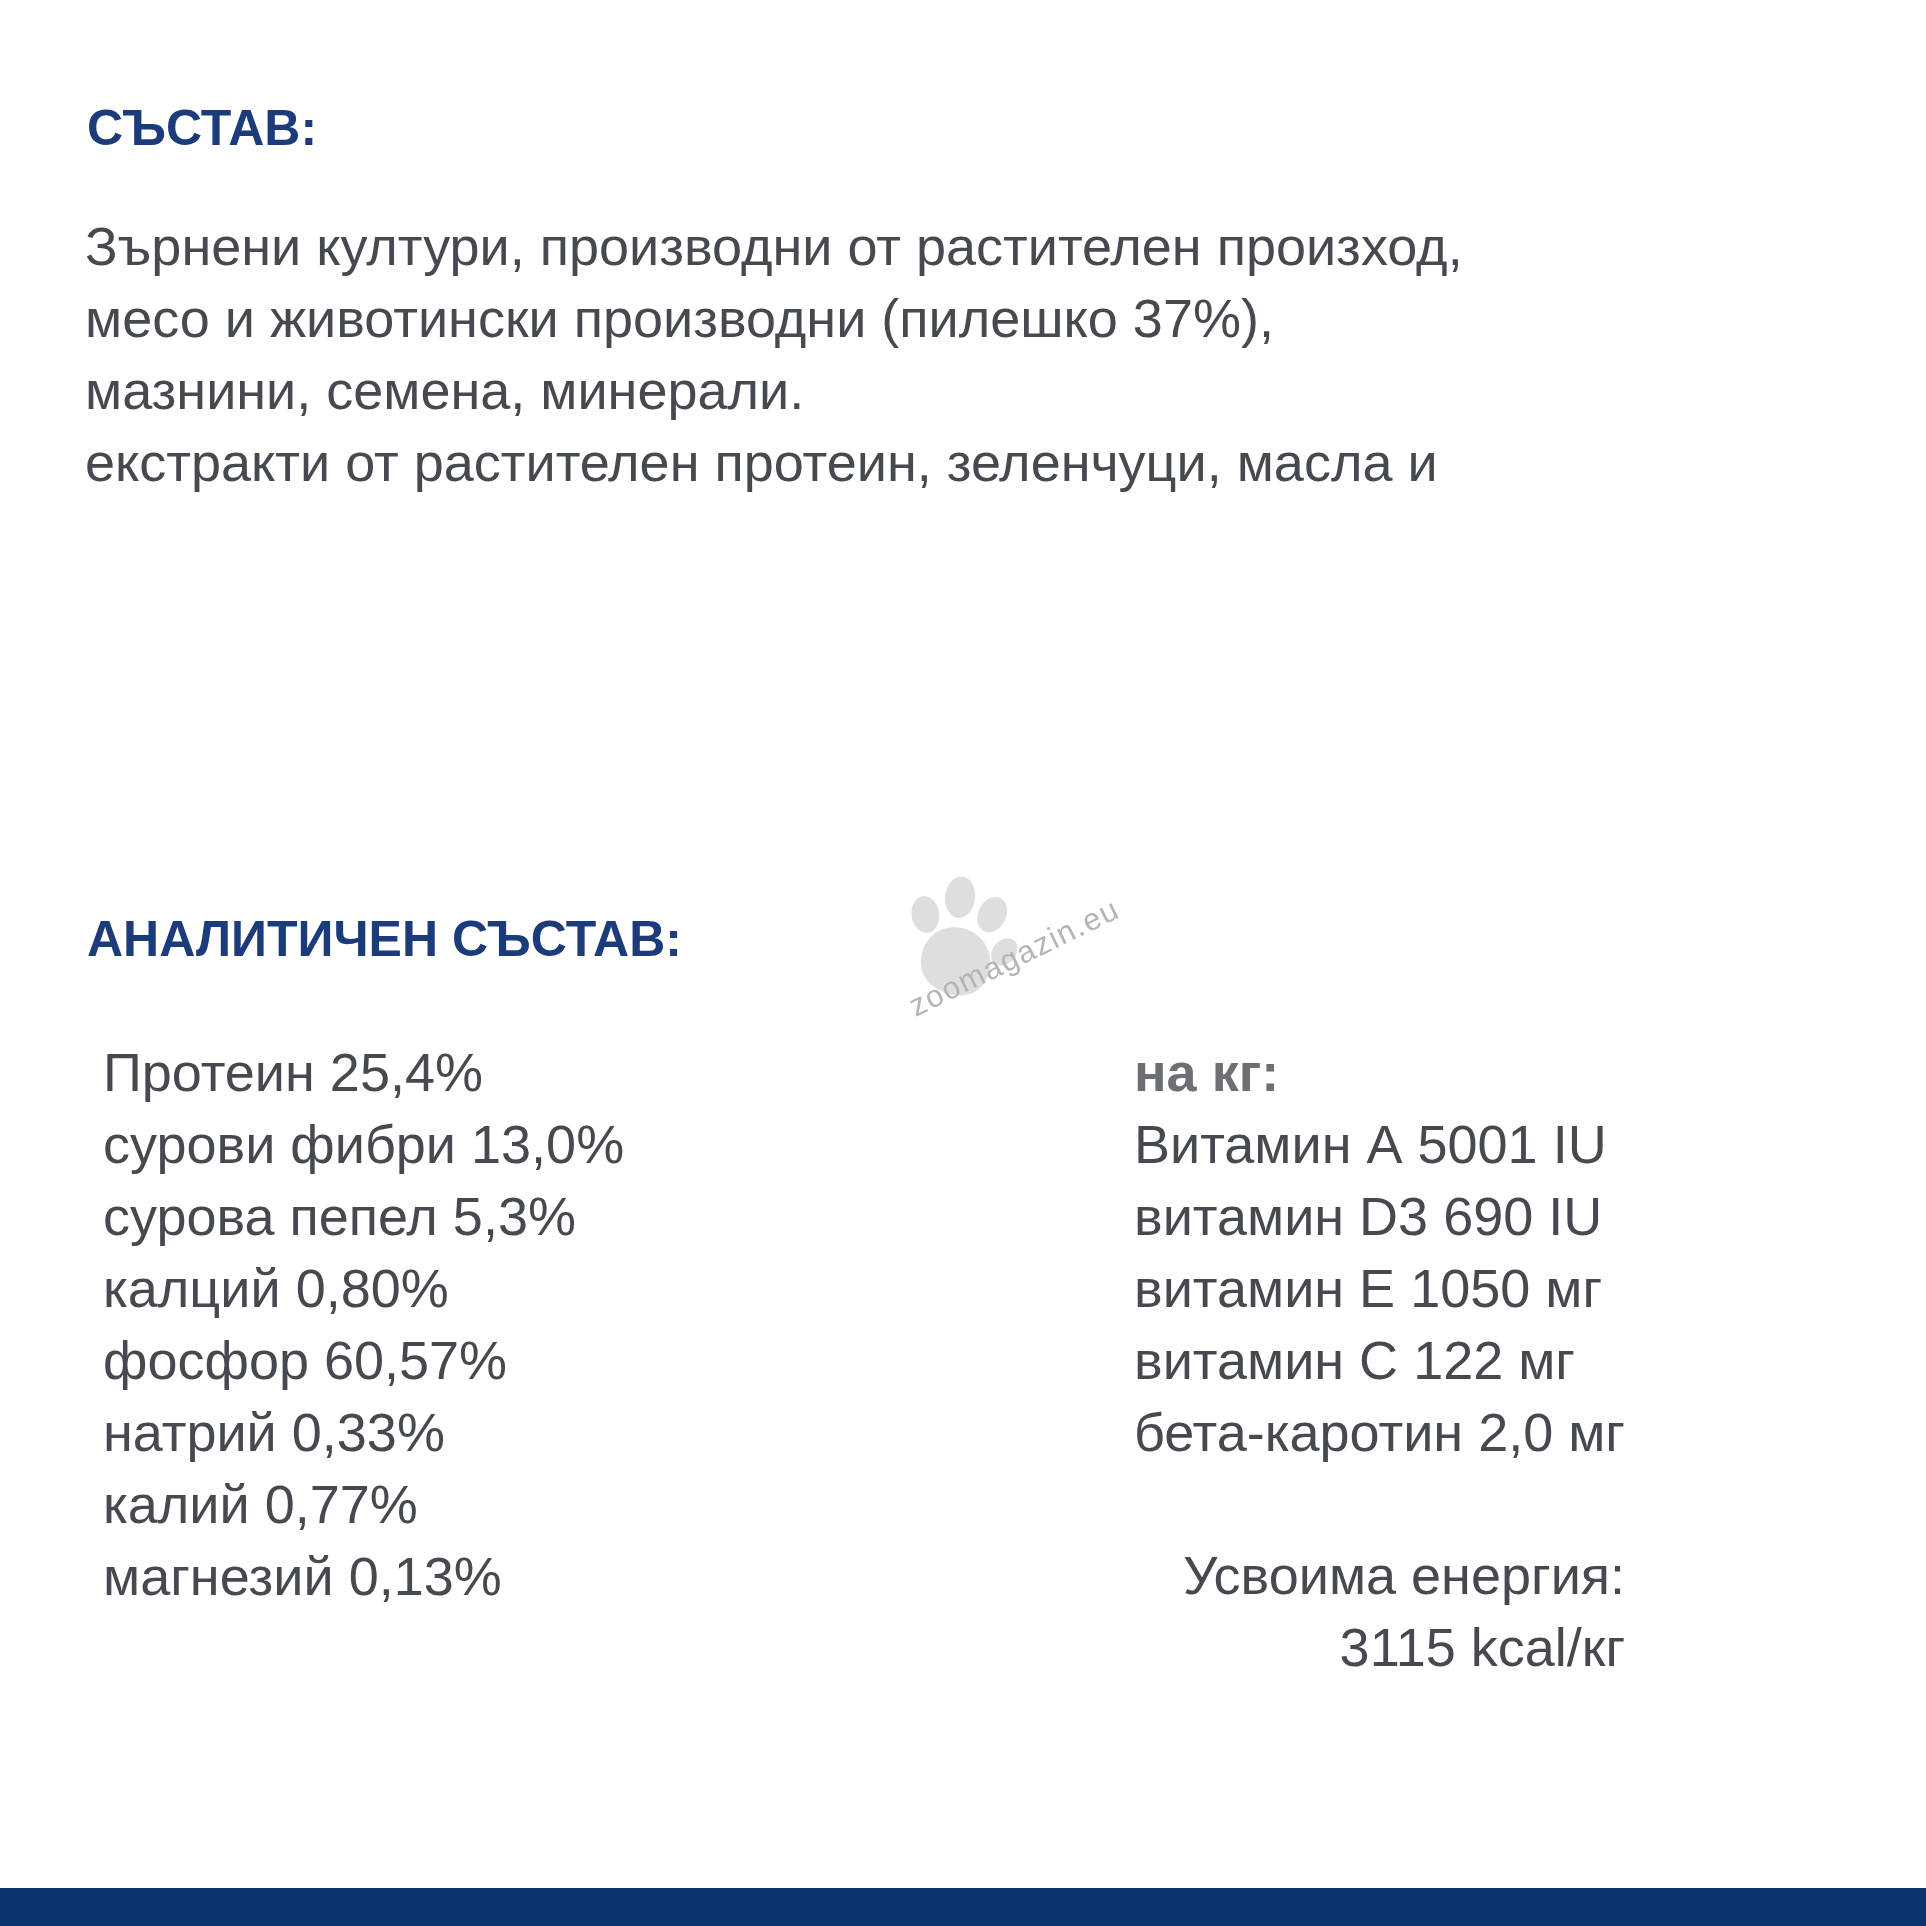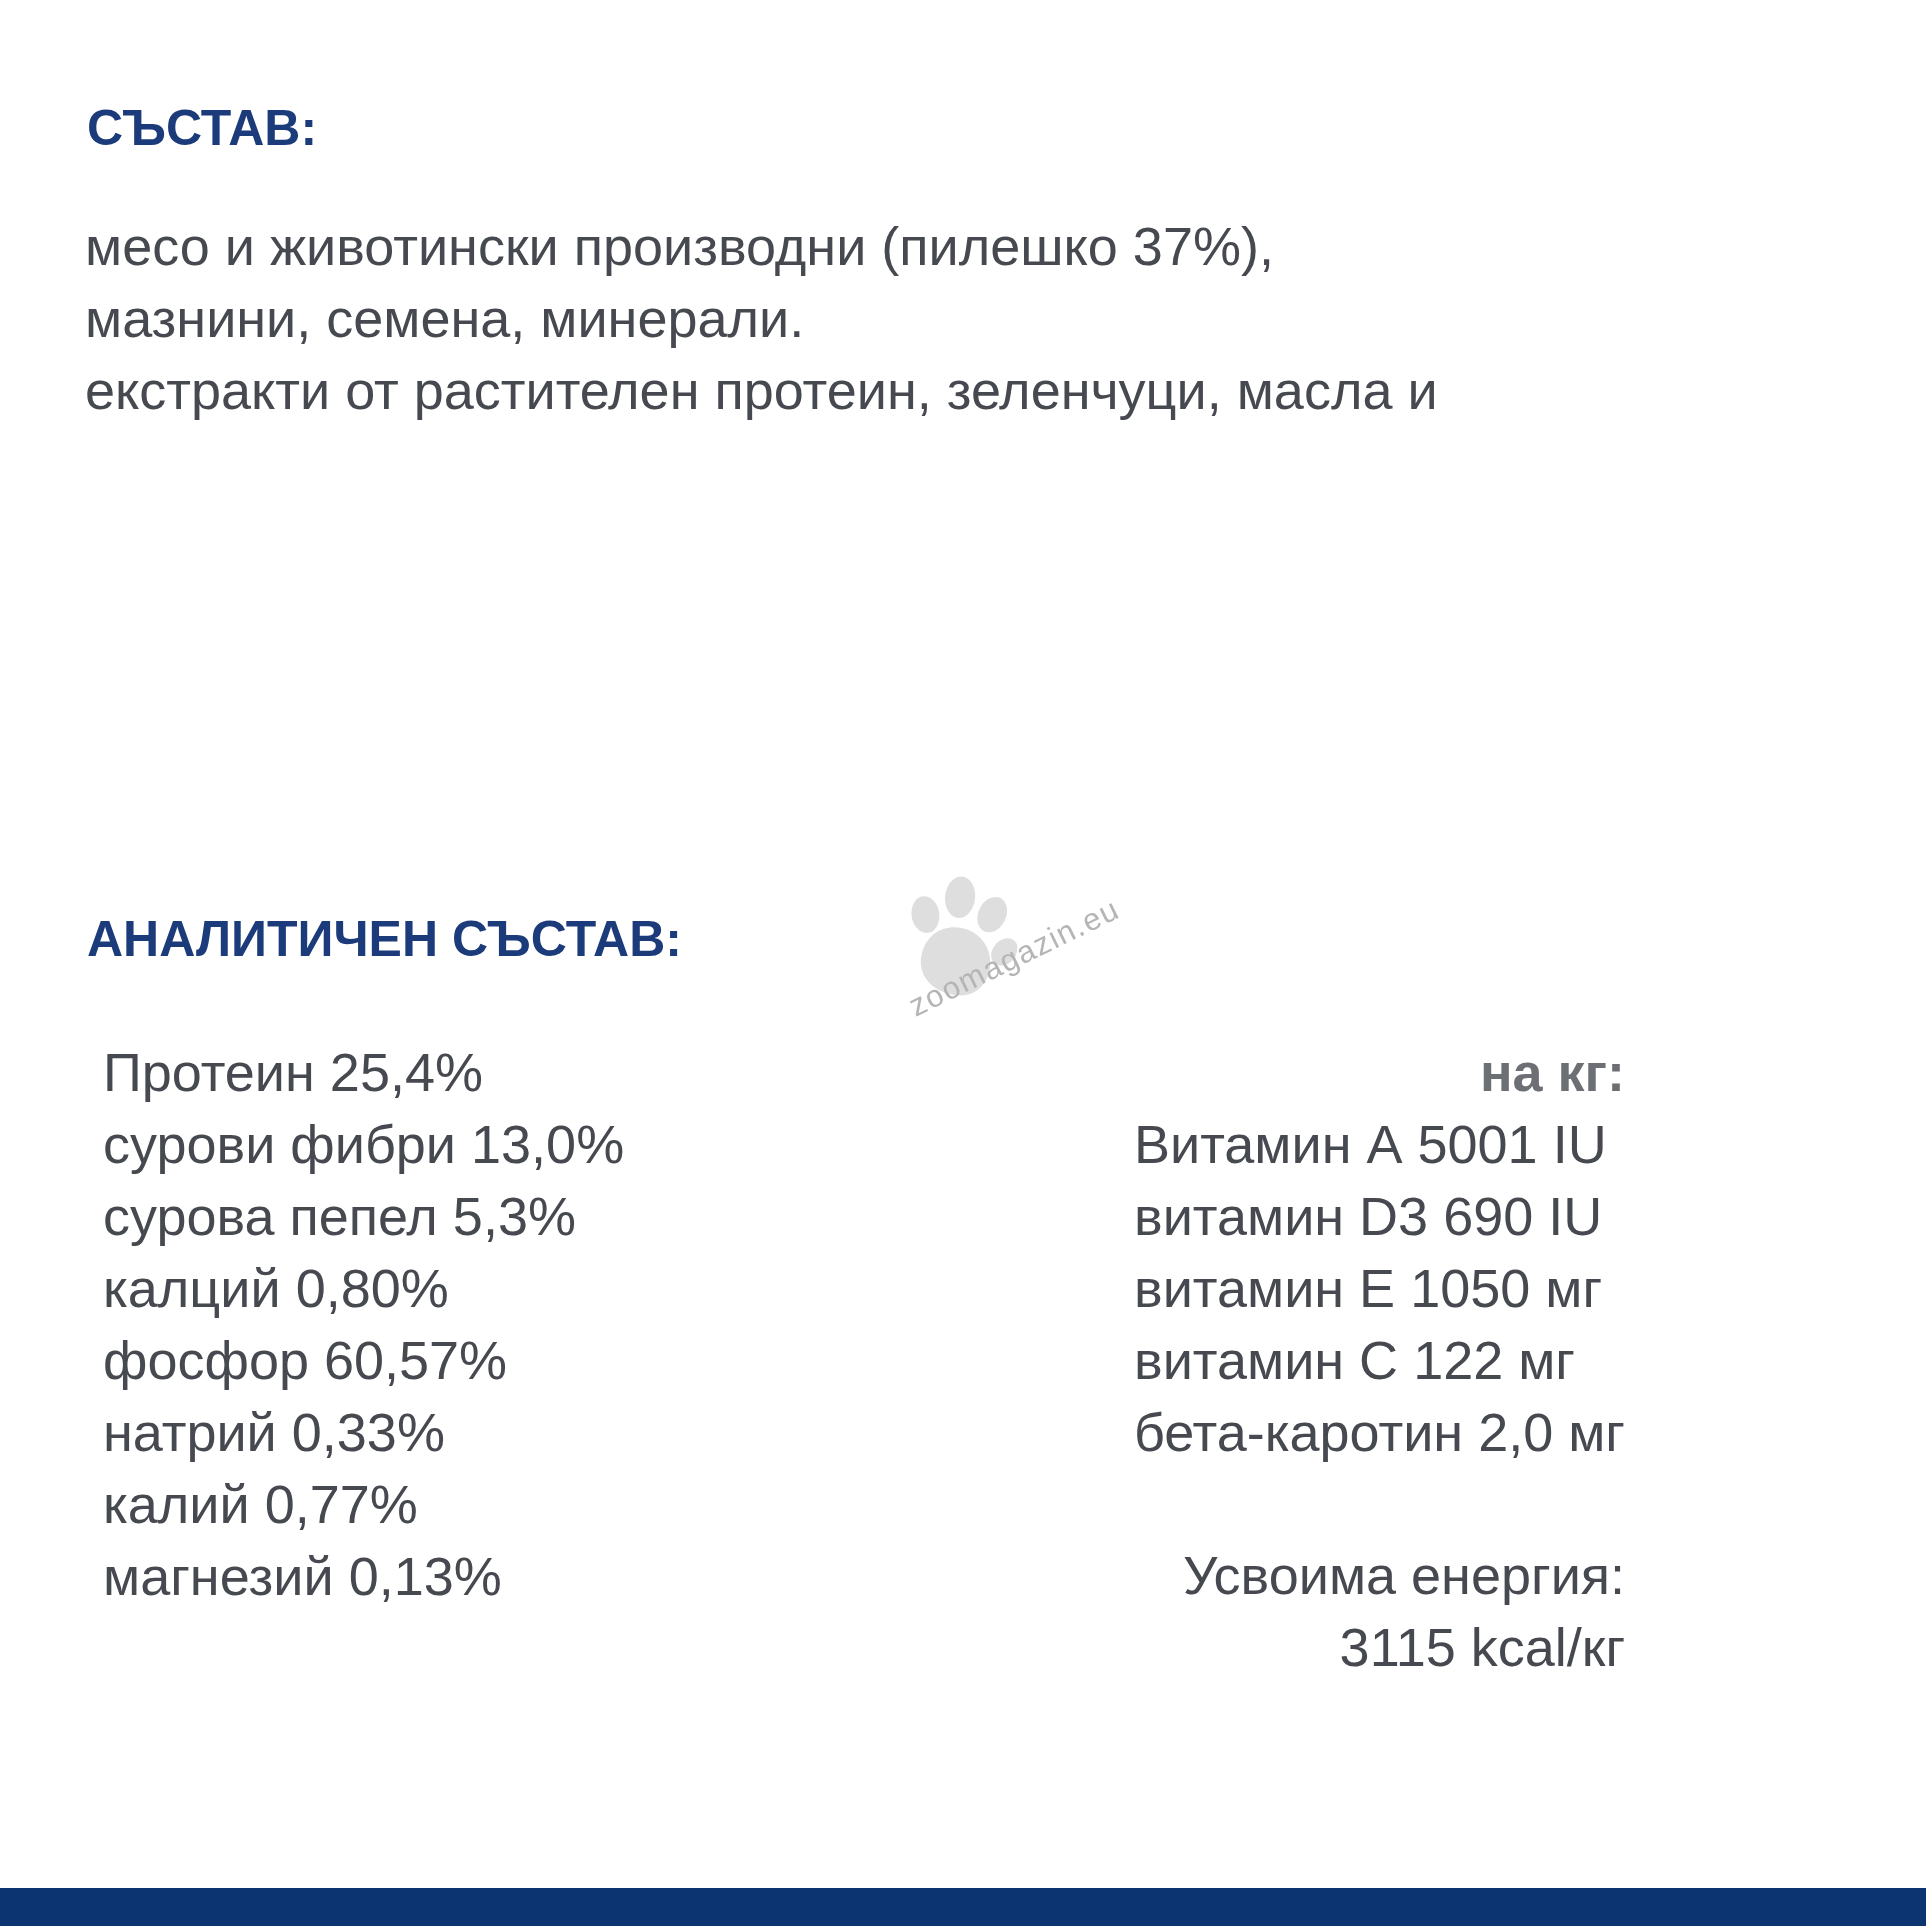--- a/index.html
+++ b/index.html
@@ -47,21 +47,20 @@
     font-size: 54px;
     line-height: 72px;
     z-index: 2;
   }
   .col-left  { left: 103px; }
   .col-right { left: 1134px; }
   .row { white-space: nowrap; }
   .per-kg {
     font-weight: 700;
     color: #6C6F74;
-    text-align: right;
   }
   .energy-block { margin-top: 71px; text-align: right; }
 
   
   .watermark {
     position: absolute;
     z-index: 1;
   }
   .paw-wrap {
     position: absolute;
@@ -107,20 +106,21 @@
         <ellipse cx="90" cy="58" rx="10" ry="13" transform="rotate(32 90 58)"></ellipse>
         <path d="M50 44 C68 44 82 60 80 78 C78 96 64 104 48 102 C30 100 18 88 20 70 C22 54 34 44 50 44 Z"></path>
       </g>
     </svg>
   </div>
   <div class="watermark wm-text">zoomagazin.eu</div>
 
   <h1 class="section-heading heading-composition">СЪСТАВ:</h1>
 
   <div class="composition-text">
+    <div class="line">Зърнени култури, производни от растителен произход,</div>
     <div class="line">месо и животински производни (пилешко 37%),</div>
     <div class="line">мазнини, семена, минерали.</div>
     <div class="line">екстракти от растителен протеин, зеленчуци, масла и</div>
   </div>
 
   <h1 class="section-heading heading-analytical">АНАЛИТИЧЕН СЪСТАВ:</h1>
 
   <div class="col col-left">
     <div class="row"><span>Протеин</span> <span>25,4%</span></div>
     <div class="row"><span>сурови фибри</span> <span>13,0%</span></div>

